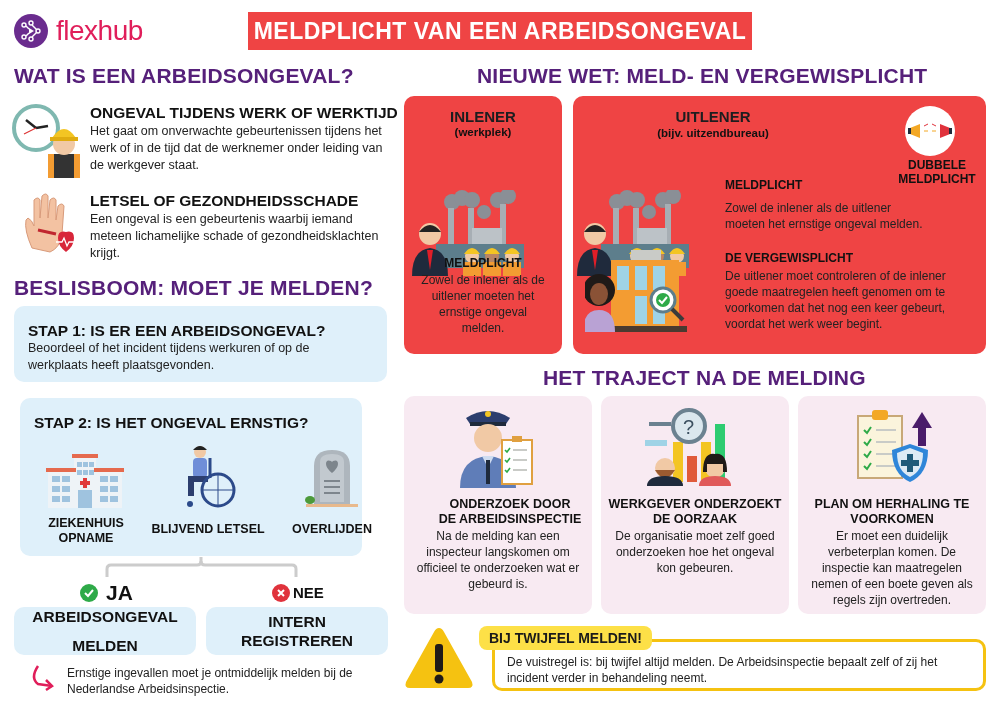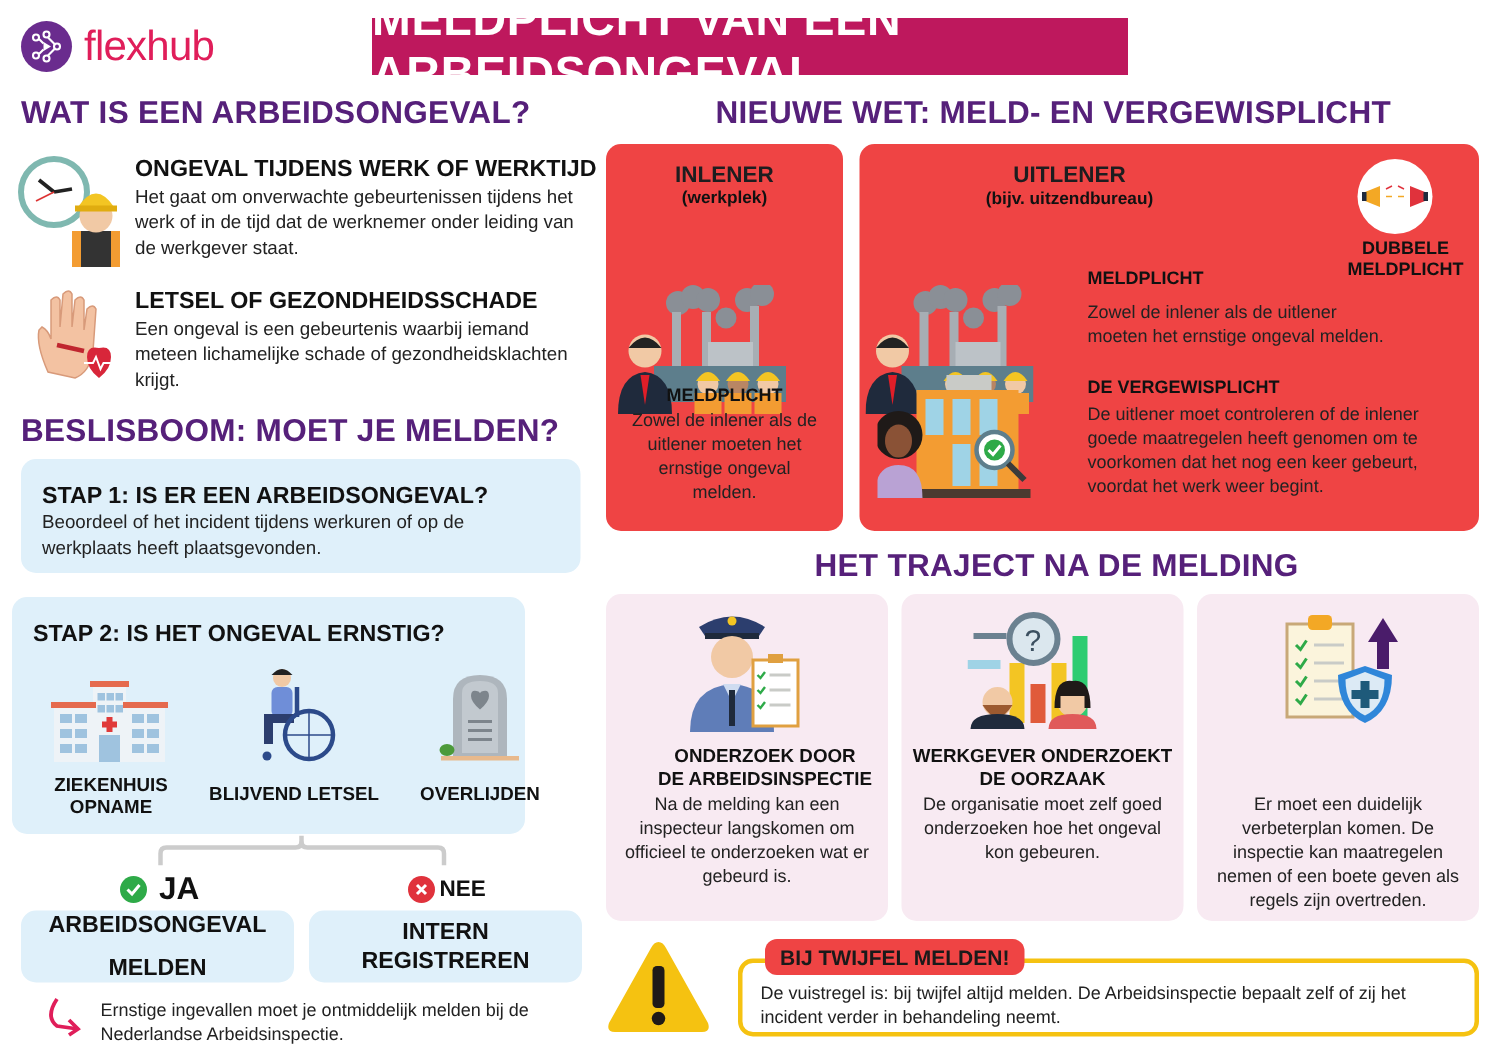--- a/index.html
+++ b/index.html
@@ -15,22 +15,22 @@
     font-weight: bold; color: #56207a; font-size: 21px; letter-spacing: 0.2px;
     white-space: nowrap;
   }
   .logo { left: 14px; top: 14px; display: flex; align-items: center; gap: 8px; }
   .logo-mark {
     width: 34px; height: 34px; border-radius: 50%; background: #6a2c8e;
     display: flex; align-items: center; justify-content: center;
   }
   .logo-text { font-weight: normal; font-size: 28px; color: #e01e5a; letter-spacing: -0.5px; }
   .title-banner {
-    left: 248px; top: 12px; width: 504px; height: 38px; background: #be185d;
-    color: #fff; font-weight: bold; font-size: 31px; display: flex; align-items: center;
+    left: 248px; top: 12px; width: 504px; height: 38px; background: #ef4444;
+    color: #fff; font-weight: bold; font-size: 23px; display: flex; align-items: center;
     justify-content: center; letter-spacing: 0.5px;
   }
   .item-title { font-weight: bold; font-size: 15.5px; color: #111; white-space: nowrap; }
   .item-text { font-size: 12.5px; line-height: 17px; color: #222; }
   .box-blue { background: #dff0fa; border-radius: 10px; }
   .box-cream { background: #ef4444; border-radius: 10px; }
   .box-pink { background: #f8eaf2; border-radius: 10px; }
   .step-title { font-weight: bold; font-size: 15.5px; color: #111; white-space: nowrap; }
   .caps { font-weight: bold; font-size: 12.5px; color: #111; text-align: center; line-height: 15px; }
   .outcome { font-weight: bold; font-size: 15.5px; color: #111; text-align: center; line-height: 19px; }
@@ -92,21 +92,21 @@
 <div class="abs item-title" style="left:90px; top:192px;">LETSEL OF GEZONDHEIDSSCHADE</div>
 <div class="abs item-text" style="left:90px; top:211px; width:300px;">Een ongeval is een gebeurtenis waarbij iemand meteen lichamelijke schade of gezondheidsklachten krijgt.</div>
 
 <div class="abs h-section" style="left:14px; top:276px;">BESLISBOOM: MOET JE MELDEN?</div>
 
 <div class="abs box-blue" style="left:14px; top:306px; width:373px; height:76px;">
   <div class="abs step-title" style="left:14px; top:16px;">STAP 1: IS ER EEN ARBEIDSONGEVAL?</div>
   <div class="abs item-text" style="left:14px; top:34px; width:330px;">Beoordeel of het incident tijdens werkuren of op de werkplaats heeft plaatsgevonden.</div>
 </div>
 
-<div class="abs box-blue" style="left:8px; top:398px; width:342px; height:158px;">
+<div class="abs box-blue" style="left:20px; top:398px; width:342px; height:158px;">
   <div class="abs step-title" style="left:14px; top:16px;">STAP 2: IS HET ONGEVAL ERNSTIG?</div>
 
   <div class="abs" style="left:26px; top:56px; width:78px; height:56px;">
     <svg width="78" height="56" viewBox="0 0 78 56">
       <rect x="26" y="0" width="26" height="4" fill="#e56a4e"></rect>
       <rect x="28" y="4" width="22" height="50" fill="#eef3f7"></rect>
       <rect x="0" y="14" width="30" height="4" fill="#e56a4e"></rect>
       <rect x="48" y="14" width="30" height="4" fill="#e56a4e"></rect>
       <rect x="2" y="18" width="26" height="36" fill="#eef3f7"></rect>
       <rect x="50" y="18" width="26" height="36" fill="#eef3f7"></rect>
@@ -421,26 +421,30 @@
           <rect x="20" y="59" width="20" height="2"></rect>
         </g>
       <rect x="62" y="20" width="8" height="20" fill="#4a1c6a"></rect>
       <polygon points="56,22 66,6 76,22" fill="#4a1c6a"></polygon>
       <path d="M36 44 L54 38 L72 44 Q72 68 54 76 Q36 68 36 44 Z" fill="#2f86d9"></path>
       <path d="M41 47 L54 42 L67 47 Q67 65 54 71 Q41 65 41 47 Z" fill="#dceaf5"></path>
       <rect x="51" y="48" width="6" height="18" fill="#1e5a7a"></rect>
         <rect x="45" y="54" width="18" height="6" fill="#1e5a7a"></rect>
     </svg>
   </div>
+  <div class="abs caps" style="left:0; top:101px; width:188px;">
+    <div>PLAN OM HERHALING TE</div>
+    <div>VOORKOMEN</div>
+  </div>
   <div class="abs center body-sm" style="left:8px; top:132px; width:172px;">Er moet een duidelijk verbeterplan komen. De inspectie kan maatregelen nemen of een boete geven als regels zijn overtreden.</div>
 </div>
 
 <div class="abs" style="left:404px; top:626px; width:70px; height:64px;">
   <svg width="70" height="64" viewBox="0 0 70 64">
     <path d="M35 2 Q38 2 40 6 L68 56 Q70 62 64 62 L6 62 Q0 62 2 56 L30 6 Q32 2 35 2 Z" fill="#f5c211"></path>
     <rect x="31" y="18" width="8" height="28" rx="3" fill="#1f1a18"></rect>
     <circle cx="35" cy="53" r="4.5" fill="#1f1a18"></circle>
   </svg>
 </div>
 <div class="abs" style="left:492px; top:639px; width:494px; height:52px; border:3px solid #f5c211; border-radius:10px; background:#fff;">
   <div class="abs body-sm" style="left:12px; top:12px; width:470px;">De vuistregel is: bij twijfel altijd melden. De Arbeidsinspectie bepaalt zelf of zij het incident verder in behandeling neemt.</div>
 </div>
-<div class="abs" style="left:510px; top:626px; height:24px; padding:0 10px; background:#ef4444; border-radius:8px; display:flex; align-items:center; font-weight:bold; font-size:14px; color:#1a1a1a;">BIJ TWIJFEL MELDEN!</div>
+<div class="abs" style="left:479px; top:626px; height:24px; padding:0 10px; background:#fde047; border-radius:8px; display:flex; align-items:center; font-weight:bold; font-size:14px; color:#1a1a1a;">BIJ TWIJFEL MELDEN!</div>
 
 </body></html>

